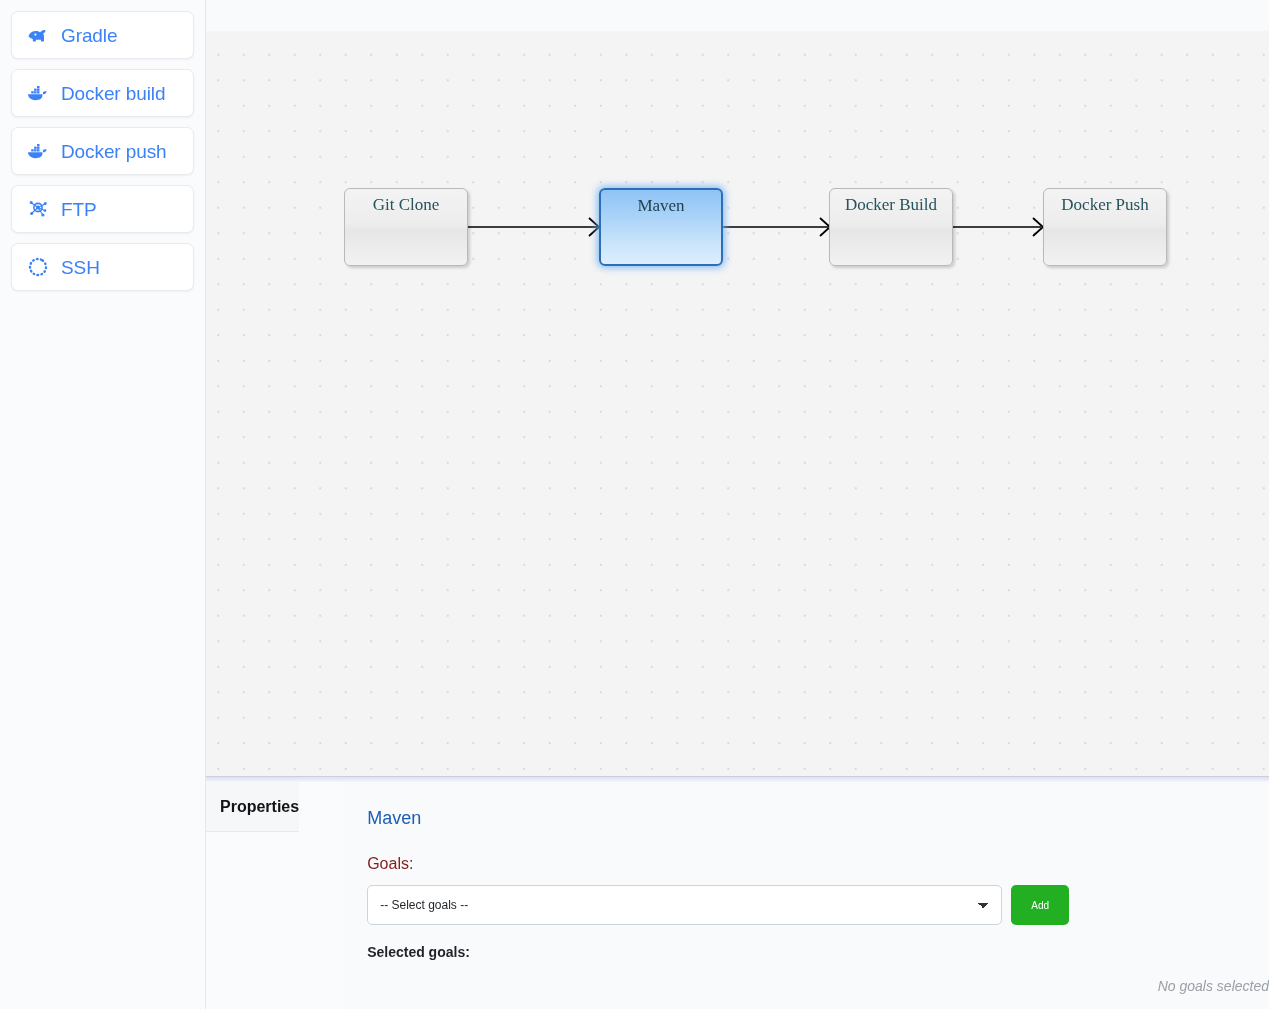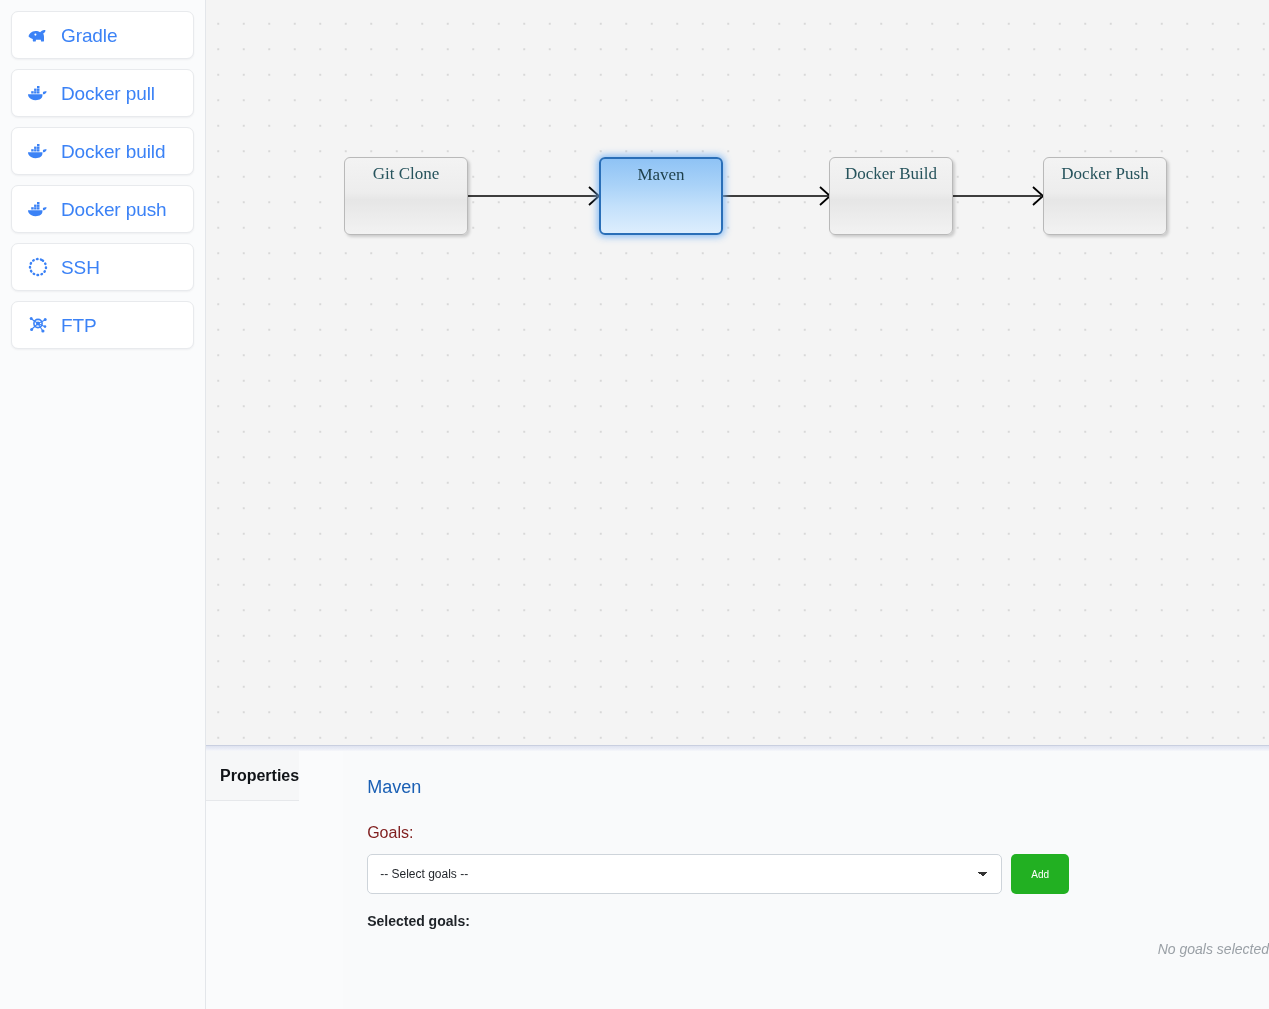--- a/index.html
+++ b/index.html
@@ -76,20 +76,21 @@
 
   
   .canvas-wrap {
     position: relative;
     height: 745px;
     overflow: hidden;
     background-color: #f4f4f4;
     background-image: radial-gradient(circle, #d8d8d8 1px, transparent 1.1px);
     background-size: 25.5px 25.5px;
     background-position: 25px 11px;
+    margin-top: 31px;
   }
 
   .node {
     position: absolute;
     width: 124px;
     height: 78px;
     border-radius: 6px;
     display: flex;
     justify-content: center;
     align-items: flex-start;
@@ -212,21 +213,21 @@
     color: #ffffff;
     font-size: 10px;
     font-family: "Liberation Sans", sans-serif;
     cursor: pointer;
   }
 
   .sub-label {
     font-size: 14px;
     font-weight: bold;
     color: #1f2328;
-    margin-bottom: 12px;
+    margin-bottom: 18px;
   }
 
   .empty-note {
     font-size: 14px;
     font-style: italic;
     color: #9aa0a6;
     text-align: right;
   }
 </style>
 </head>
@@ -238,82 +239,56 @@
 
     <div class="palette-item">
       <span class="palette-icon">
         <svg width="26" height="26" viewBox="0 0 26 26">
           <path d="M3.5 15.5c0-3.6 3-6.6 7-6.6 2 0 3.3.5 4.6 1.3 1-.9 2.4-1.7 4.2-2.1.8-.2 1.3.2 1.1.8-.3 1-1.1 2-2.2 2.7.5.9.8 2 .8 3.1v4c0 .5-.4.9-.9.9h-1.3c-.5 0-.9-.4-.9-.9v-.9h-5v.9c0 .5-.4.9-.9.9H8.7c-.5 0-.9-.4-.9-.9v-1.6c-1.4-.4-2.6-1.1-3.4-1.8-.6-.5-.9-1-.9-1.8z" fill="#3b82f6"></path>
           <circle cx="10.4" cy="12.6" r="1.05" fill="#ffffff"></circle>
         </svg>
       </span>
       <span class="palette-label">Gradle</span>
     </div>
+
 
     <div class="palette-item">
       <span class="palette-icon">
         <svg width="26" height="26" viewBox="0 0 26 26">
           <g fill="#3b82f6">
             <rect x="6.2" y="11.2" width="2.5" height="2.3"></rect>
             <rect x="9.1" y="11.2" width="2.5" height="2.3"></rect>
             <rect x="12" y="11.2" width="2.5" height="2.3"></rect>
             <rect x="9.1" y="8.6" width="2.5" height="2.3"></rect>
             <rect x="12" y="8.6" width="2.5" height="2.3"></rect>
             <rect x="12" y="6" width="2.5" height="2.3"></rect>
             <path d="M3 14.2h14.4c.3 1.9-.4 3.6-1.7 4.6-1.3 1-3.1 1.4-5.1 1.4-3.1 0-5.5-1.2-6.8-3.2-.5-.8-.8-1.8-.8-2.8z"></path>
             <path d="M17.9 12.1c1.3-.9 2.6-1.1 3.8-.6-.3 1-1 1.9-2 2.4-.6.3-1.2.4-1.8.3.1-.7.1-1.4 0-2.1z"></path>
           </g>
         </svg>
       </span>
-      <span class="palette-label">Docker pull</span>
+      <span class="palette-label">Docker build</span>
     </div>
 
     <div class="palette-item">
       <span class="palette-icon">
         <svg width="26" height="26" viewBox="0 0 26 26">
           <g fill="#3b82f6">
             <rect x="6.2" y="11.2" width="2.5" height="2.3"></rect>
             <rect x="9.1" y="11.2" width="2.5" height="2.3"></rect>
             <rect x="12" y="11.2" width="2.5" height="2.3"></rect>
             <rect x="9.1" y="8.6" width="2.5" height="2.3"></rect>
             <rect x="12" y="8.6" width="2.5" height="2.3"></rect>
             <rect x="12" y="6" width="2.5" height="2.3"></rect>
             <path d="M3 14.2h14.4c.3 1.9-.4 3.6-1.7 4.6-1.3 1-3.1 1.4-5.1 1.4-3.1 0-5.5-1.2-6.8-3.2-.5-.8-.8-1.8-.8-2.8z"></path>
             <path d="M17.9 12.1c1.3-.9 2.6-1.1 3.8-.6-.3 1-1 1.9-2 2.4-.6.3-1.2.4-1.8.3.1-.7.1-1.4 0-2.1z"></path>
           </g>
         </svg>
       </span>
-      <span class="palette-label">Docker build</span>
-    </div>
-
-    <div class="palette-item">
-      <span class="palette-icon">
-        <svg width="26" height="26" viewBox="0 0 26 26">
-          <g fill="#3b82f6">
-            <rect x="6.2" y="11.2" width="2.5" height="2.3"></rect>
-            <rect x="9.1" y="11.2" width="2.5" height="2.3"></rect>
-            <rect x="12" y="11.2" width="2.5" height="2.3"></rect>
-            <rect x="9.1" y="8.6" width="2.5" height="2.3"></rect>
-            <rect x="12" y="8.6" width="2.5" height="2.3"></rect>
-            <rect x="12" y="6" width="2.5" height="2.3"></rect>
-            <path d="M3 14.2h14.4c.3 1.9-.4 3.6-1.7 4.6-1.3 1-3.1 1.4-5.1 1.4-3.1 0-5.5-1.2-6.8-3.2-.5-.8-.8-1.8-.8-2.8z"></path>
-            <path d="M17.9 12.1c1.3-.9 2.6-1.1 3.8-.6-.3 1-1 1.9-2 2.4-.6.3-1.2.4-1.8.3.1-.7.1-1.4 0-2.1z"></path>
-          </g>
-        </svg>
-      </span>
       <span class="palette-label">Docker push</span>
-    </div>
-
-    <div class="palette-item">
-      <span class="palette-icon">
-        <svg width="26" height="26" viewBox="0 0 26 26">
-          <circle cx="13" cy="13" r="8" fill="none" stroke="#3b82f6" stroke-width="2.4" stroke-linecap="round" stroke-dasharray="0.6 3.4" transform="rotate(-55 13 13)"></circle>
-        </svg>
-      </span>
-      <span class="palette-label">SSH</span>
     </div>
 
     <div class="palette-item">
       <span class="palette-icon">
         <svg width="26" height="26" viewBox="0 0 26 26">
           <g stroke="#3b82f6" stroke-width="1.1" fill="none">
             <line x1="13" y1="11.5" x2="6.5" y2="7"></line>
             <line x1="13" y1="11.5" x2="20" y2="8"></line>
             <line x1="13" y1="11.5" x2="7" y2="17"></line>
             <line x1="13" y1="11.5" x2="17.5" y2="18.5"></line>
@@ -324,20 +299,29 @@
           <circle cx="6.2" cy="6.6" r="1.5" fill="#3b82f6"></circle>
           <circle cx="20.2" cy="7.6" r="1.5" fill="#3b82f6"></circle>
           <circle cx="6.6" cy="17.4" r="1.5" fill="#3b82f6"></circle>
           <circle cx="17.9" cy="19" r="1.6" fill="#3b82f6"></circle>
           <circle cx="20" cy="14.6" r="1.3" fill="#3b82f6"></circle>
         </svg>
       </span>
       <span class="palette-label">FTP</span>
     </div>
 
+    <div class="palette-item">
+      <span class="palette-icon">
+        <svg width="26" height="26" viewBox="0 0 26 26">
+          <circle cx="13" cy="13" r="8" fill="none" stroke="#3b82f6" stroke-width="2.4" stroke-linecap="round" stroke-dasharray="0.6 3.4" transform="rotate(-55 13 13)"></circle>
+        </svg>
+      </span>
+      <span class="palette-label">SSH</span>
+    </div>
+
   </div>
 
   <div class="right-col">
 
     <div class="canvas-wrap">
 
       <svg class="edges" viewBox="0 0 1063 745" preserveAspectRatio="none">
         <g stroke="#000000" stroke-width="1.6" fill="none">
           <line x1="258" y1="196" x2="391" y2="196"></line>
           <polyline points="383,187 393,196 383,205" stroke-width="1.8"></polyline>

